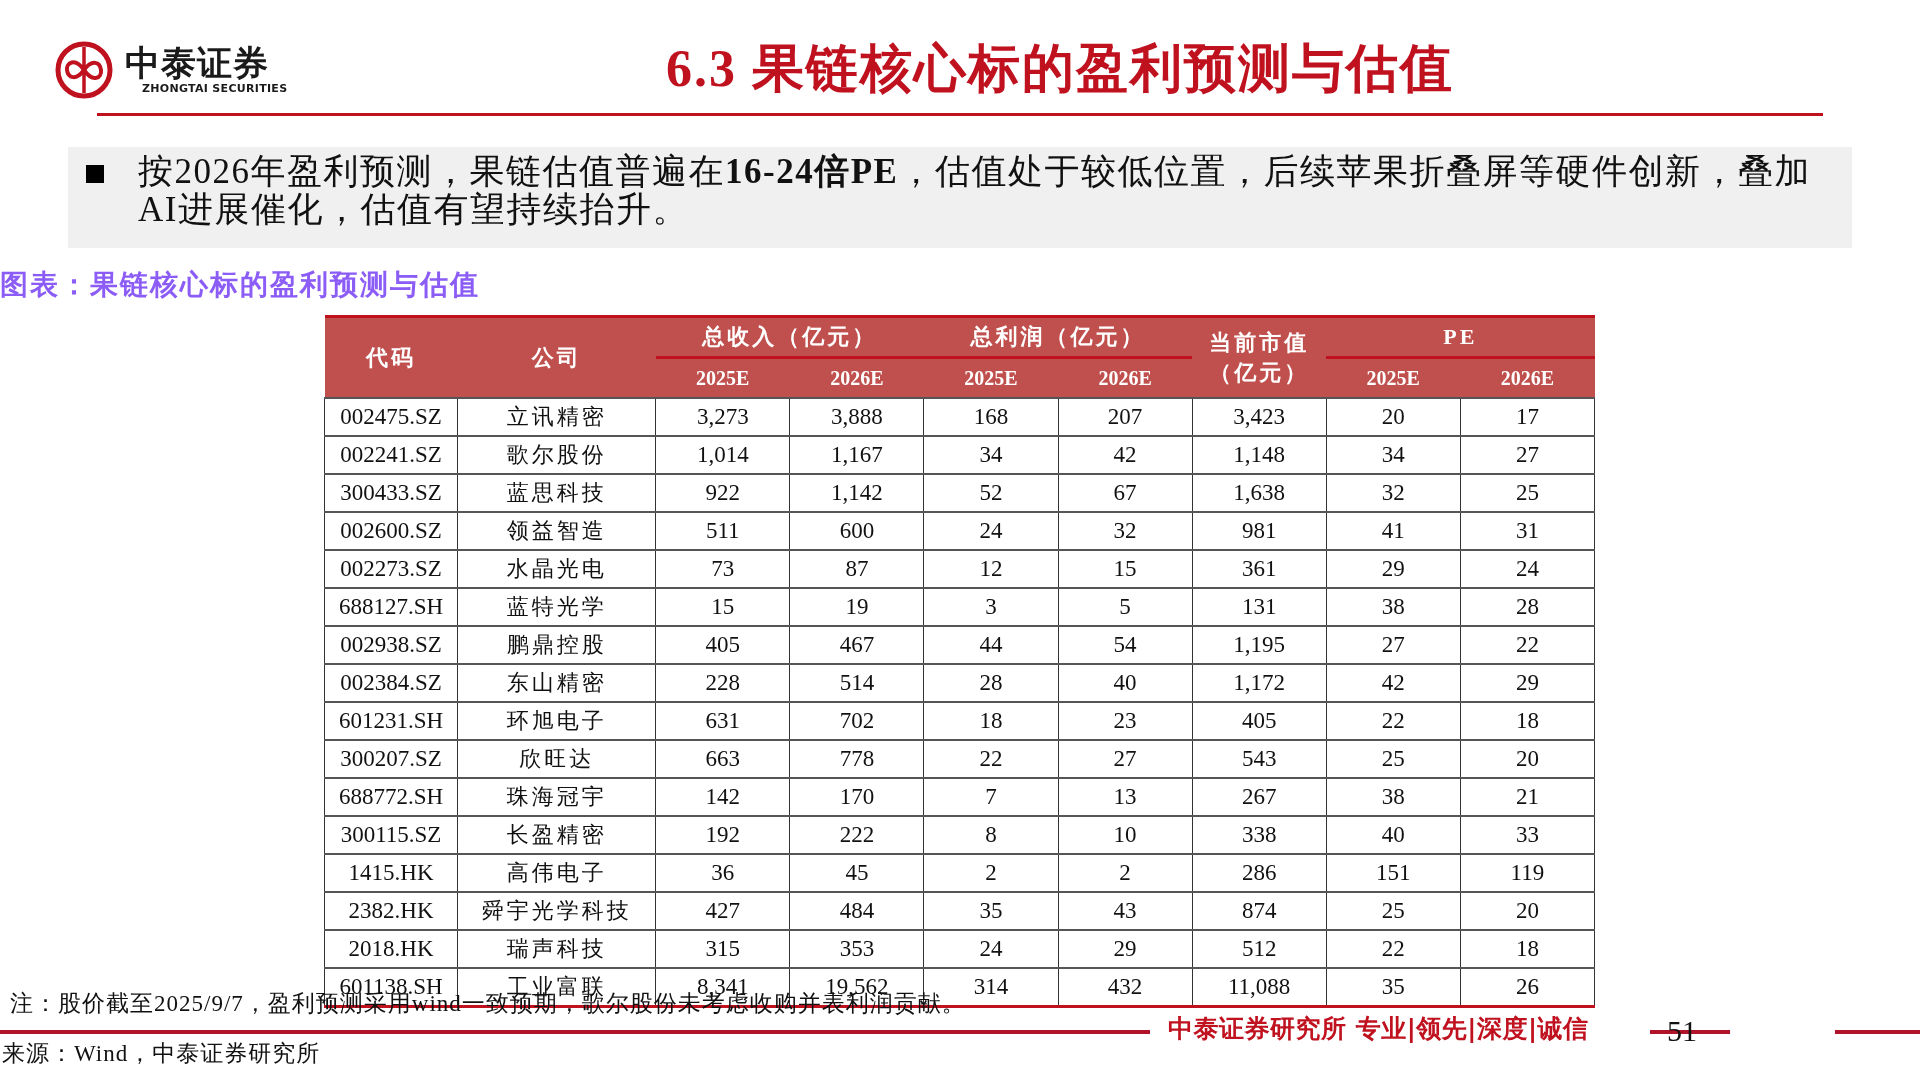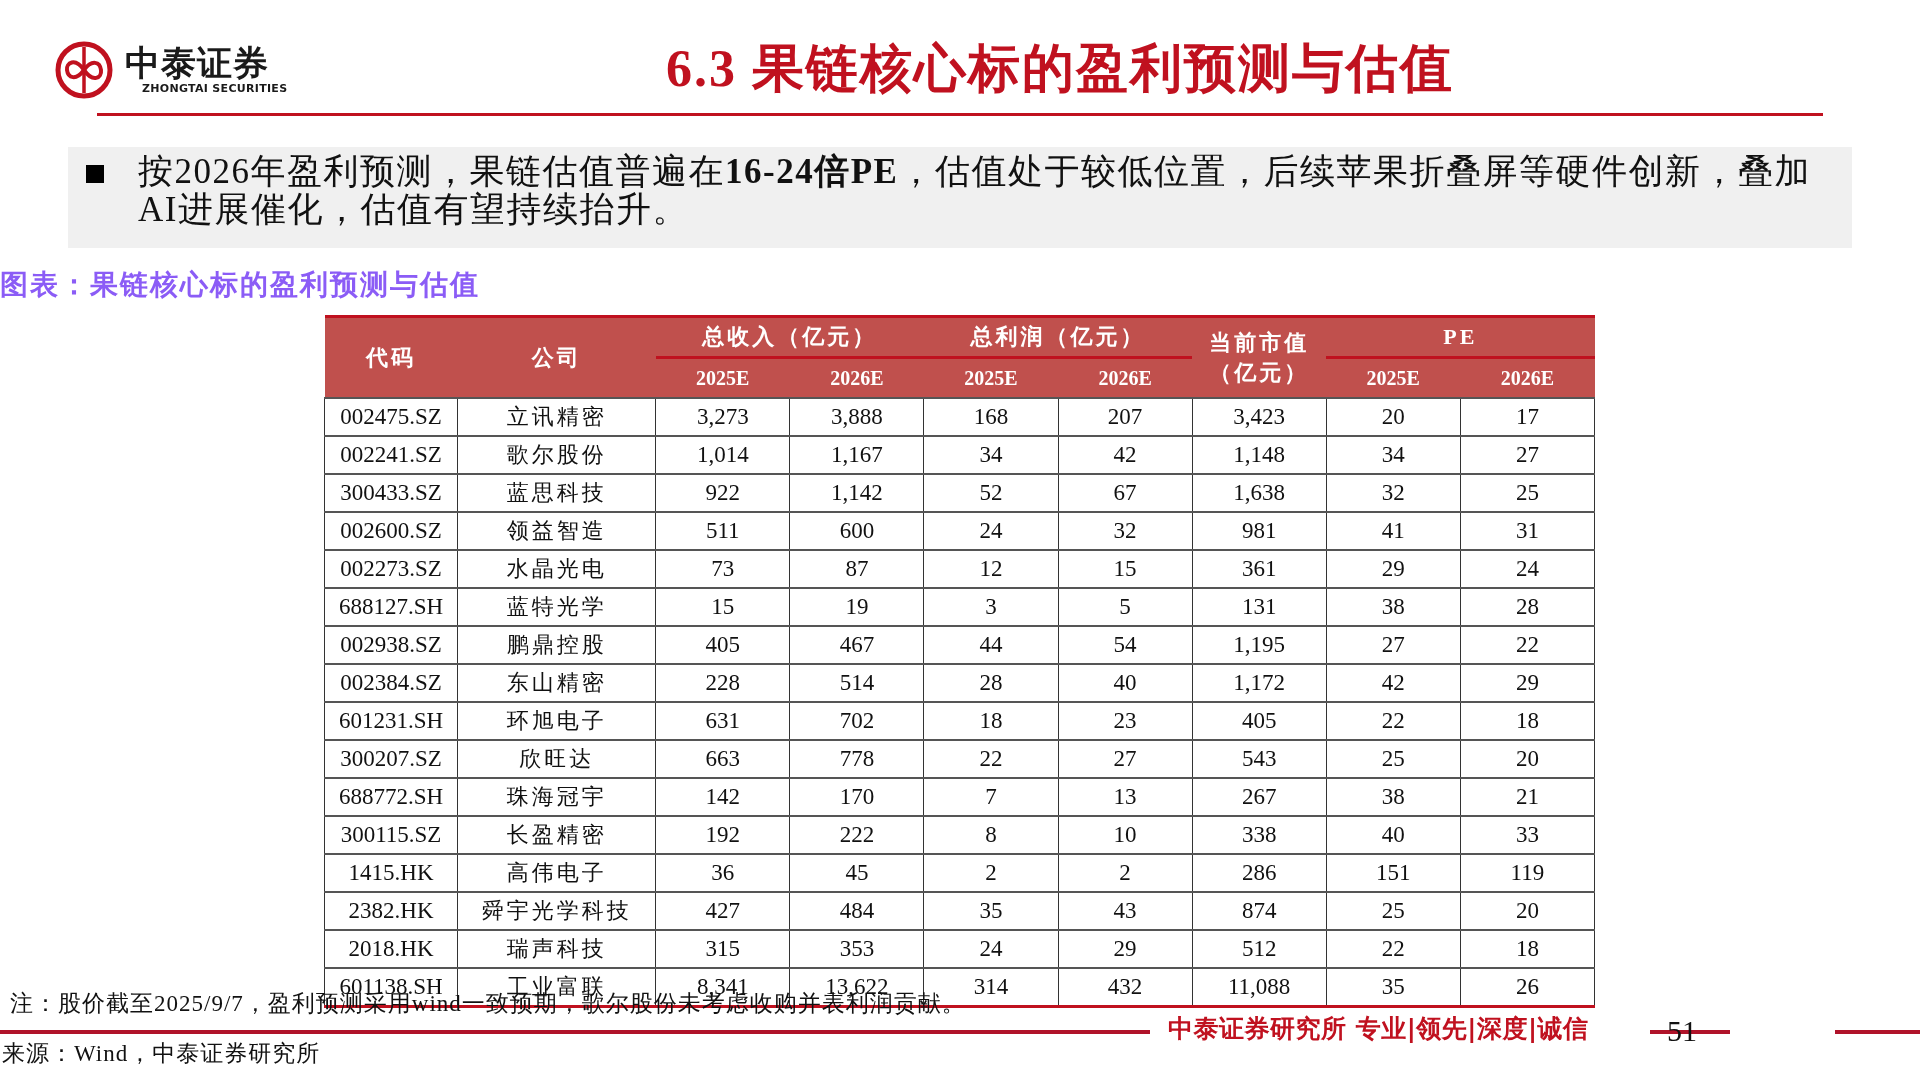--- a/index.html
+++ b/index.html
@@ -273,21 +273,21 @@
         <td>24</td>
         <td>29</td>
         <td>512</td>
         <td>22</td>
         <td>18</td>
       </tr>
       <tr>
         <td>601138.SH</td>
         <td class="name">工业富联</td>
         <td>8,341</td>
-        <td>13,622</td>
+        <td>19,562</td>
         <td>314</td>
         <td>432</td>
         <td>11,088</td>
         <td>35</td>
         <td>26</td>
       </tr>
     </tbody>
 </table>
 
 <div class="note">注：股价截至2025/9/7，盈利预测采用wind一致预期，歌尔股份未考虑收购并表利润贡献。</div>

